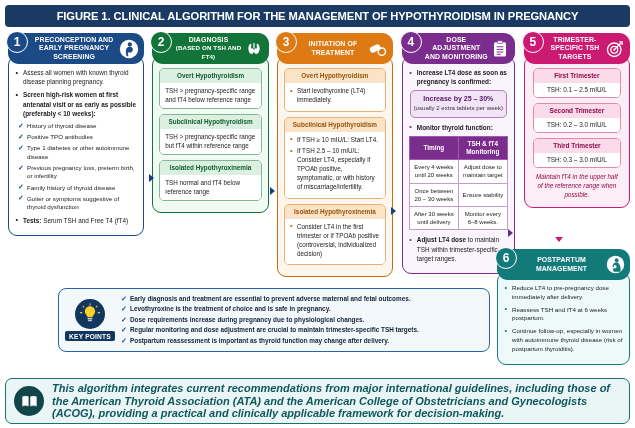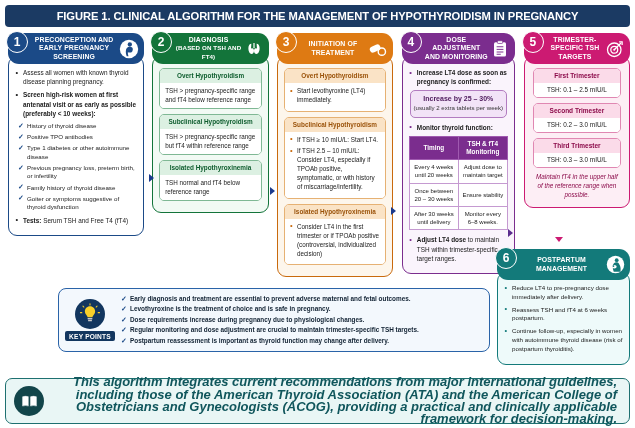--- a/index.html
+++ b/index.html
@@ -393,24 +393,24 @@
   .ft-circle {
     width: 30px; height: 30px;
     flex: 0 0 30px;
     border-radius: 50%;
     background: #12454a;
     display: flex; align-items: center; justify-content: center;
     margin-right: 8px;
   }
   .ft-text {
     flex: 1;
-    text-align: right;
+    text-align: left;
     font-style: italic;
     font-weight: bold;
-    font-size: 13px;
+    font-size: 11px;
     line-height: 12.4px;
     color: #10565c;
   }
 
   svg { display: block; }
 </style>
 </head>
 <body>
 
 <div id="figure-root">

